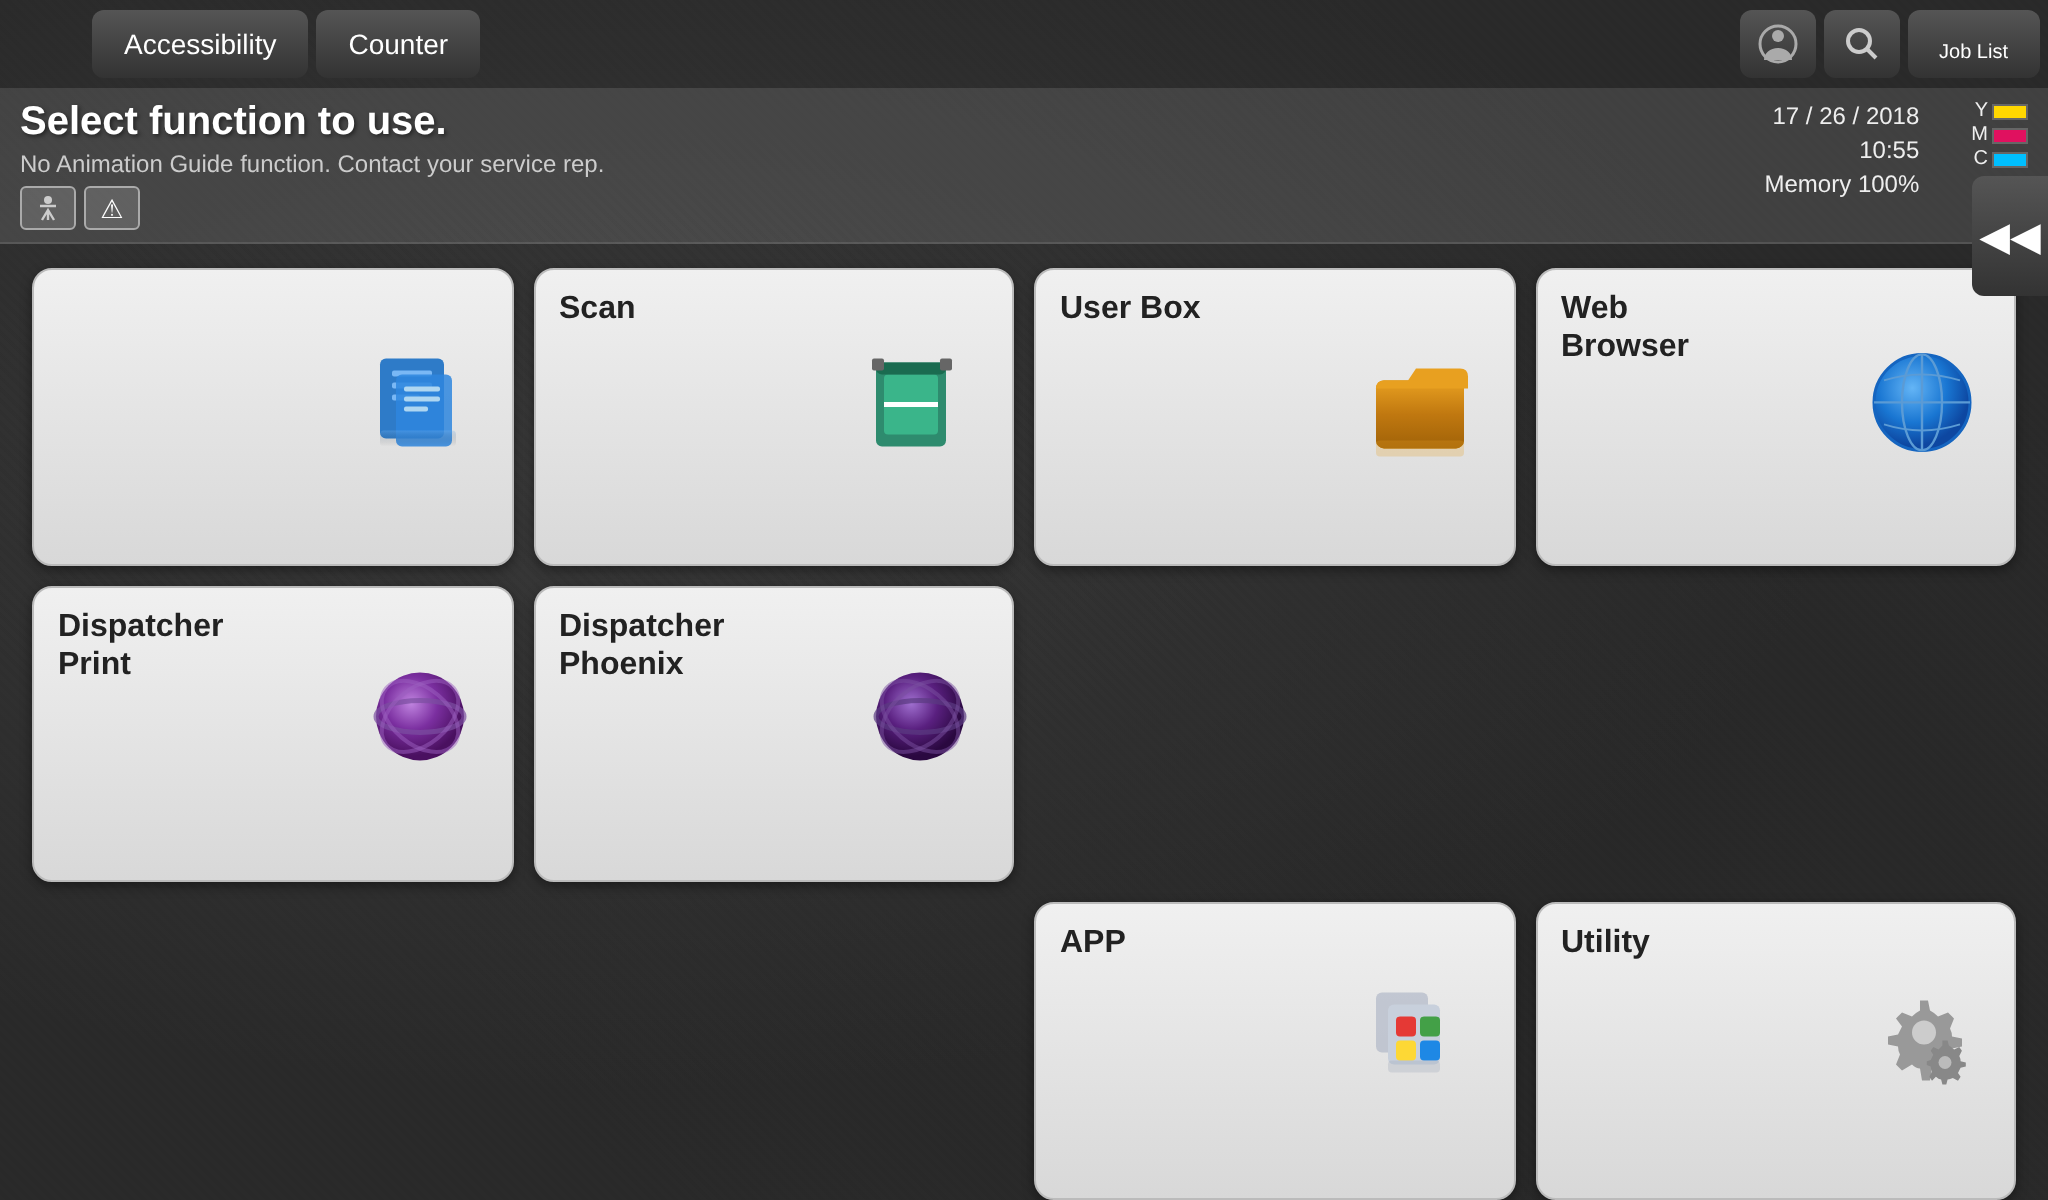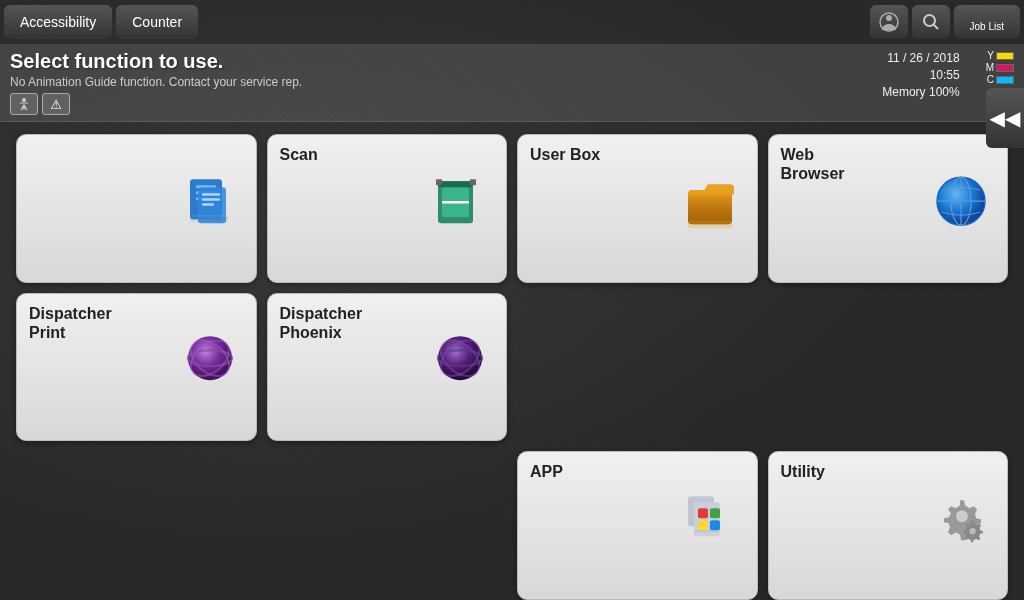--- a/index.html
+++ b/index.html
@@ -27,20 +27,21 @@
     
     .top-bar {
       display: flex;
       align-items: center;
       height: 44px;
       background: transparent;
       padding: 0 4px;
       gap: 4px;
       position: relative;
       z-index: 10;
+      margin-left: 42px;
     }
 
     .top-btn {
       height: 34px;
       padding: 0 16px;
       border: none;
       border-radius: 6px;
       background: linear-gradient(180deg, #555 0%, #333 100%);
       color: #fff;
       font-size: 14px;
@@ -286,21 +287,21 @@
         </svg>
       </div>
       <div class="info-icon-box">
         <span style="font-size:13px;">⚠</span>
       </div>
     </div>
   </div>
 
   <div style="display:flex; flex-direction:column; align-items:flex-end; gap:2px;">
     <div class="datetime-block">
-      <div>11 / 26 / 2018</div>
+      <div>17 / 26 / 2018</div>
       <div>10:55</div>
       <div>
         <span>Memory</span> <span>100%</span>
       </div>
     </div>
   </div>
 
   <div class="ink-block">
     <div class="ink-row">
       <span>Y</span>

